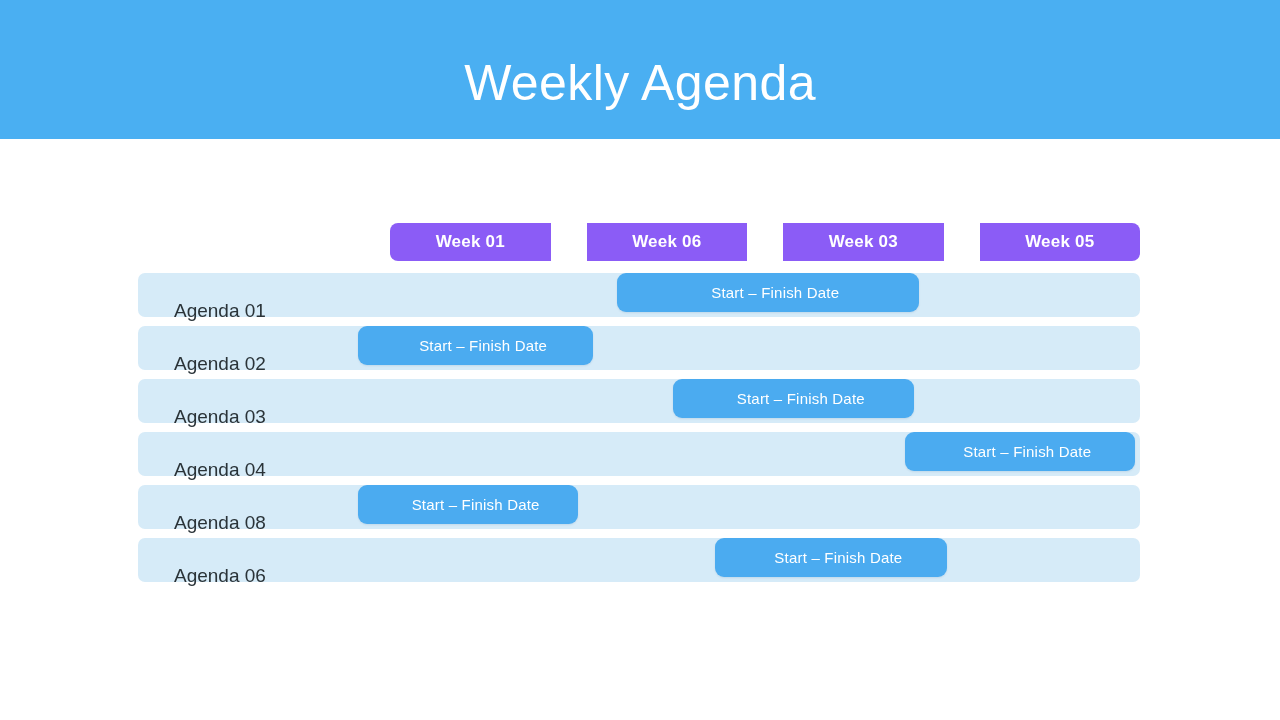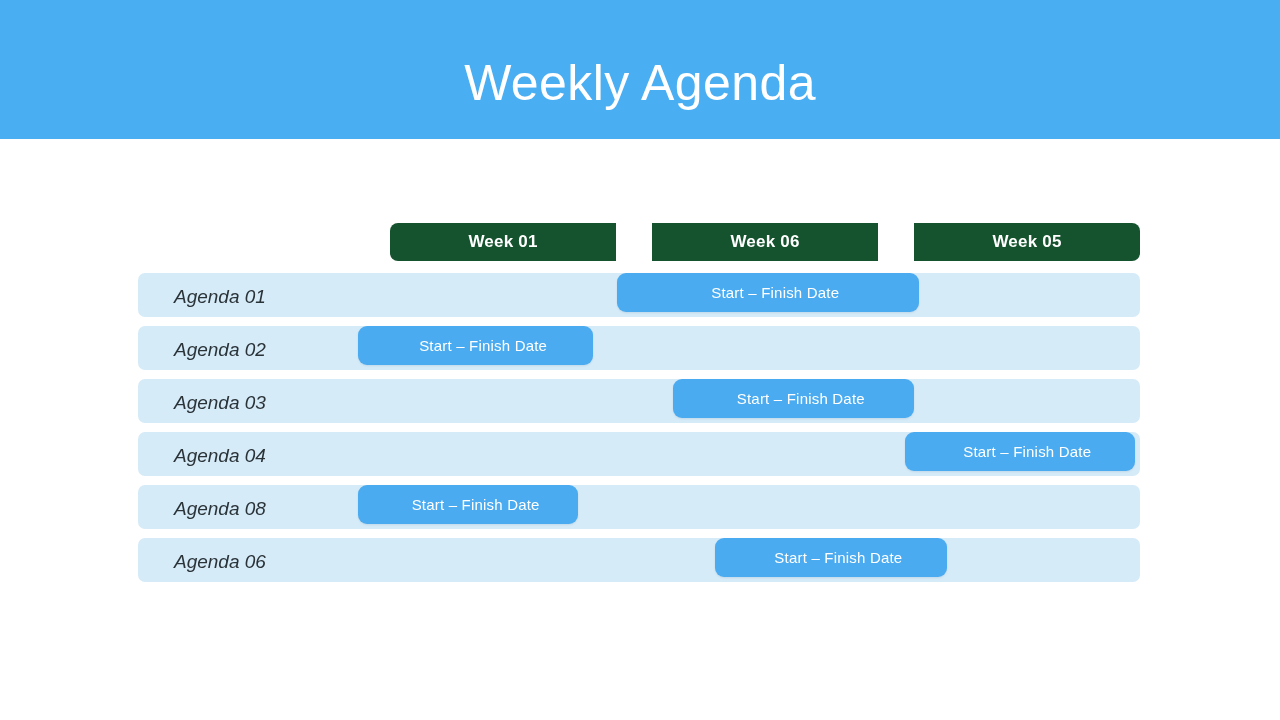--- a/index.html
+++ b/index.html
@@ -53,21 +53,21 @@
     position: absolute;
     left: 220px;    
     top: 0;
     width: 782px;   
     height: 38px;
     display: flex;
     gap: 4px;
   }
   .week-cell {
     flex: 1 1 0;
-    background: #14532d;
+    background: #8b5cf6;
     color: #FFFFFF;
     font-size: 17px;
     font-weight: bold;
     display: flex;
     align-items: center;
     justify-content: center;
     letter-spacing: 0.2px;
     white-space: nowrap;
     margin-left: 32px;
   }
@@ -85,29 +85,28 @@
     position: relative;
     width: 1002px;
     height: 44px;
     margin-bottom: 9px;
     background: #D6EBF8;
     border-radius: 7px;
   }
   .agenda-label {
     position: absolute;
     left: 36px;
-    top: 2px;
+    top: 16px;
     height: 36px;
     line-height: 44px;
     font-size: 19px;
     color: #2A3338;
     font-weight: 400;
     white-space: nowrap;
     z-index: 2;
-    font-style: italic;
   }
   .agenda-bar {
     position: absolute;
     top: 0px;
     height: 39px;
     background: #4BABF0;
     border-radius: 9px;
     color: #FFFFFF;
     font-size: 15px;
     font-weight: 400;
@@ -130,20 +129,23 @@
   </div>
 
   <div id="chart">
 
     <div id="week-header">
         <div class="week-cell">
           <span>Week 01</span>
         </div>
         <div class="week-cell">
           <span>Week 06</span>
+        </div>
+        <div class="week-cell">
+          <span>Week 03</span>
         </div>
         <div class="week-cell">
           <span>Week 05</span>
         </div>
       </div>
 
     <div id="rows">
         <div class="agenda-row">
           <div class="agenda-label">Agenda 01</div>
           <div class="agenda-bar" style="left: 47.8%; width: 30.1%;">

